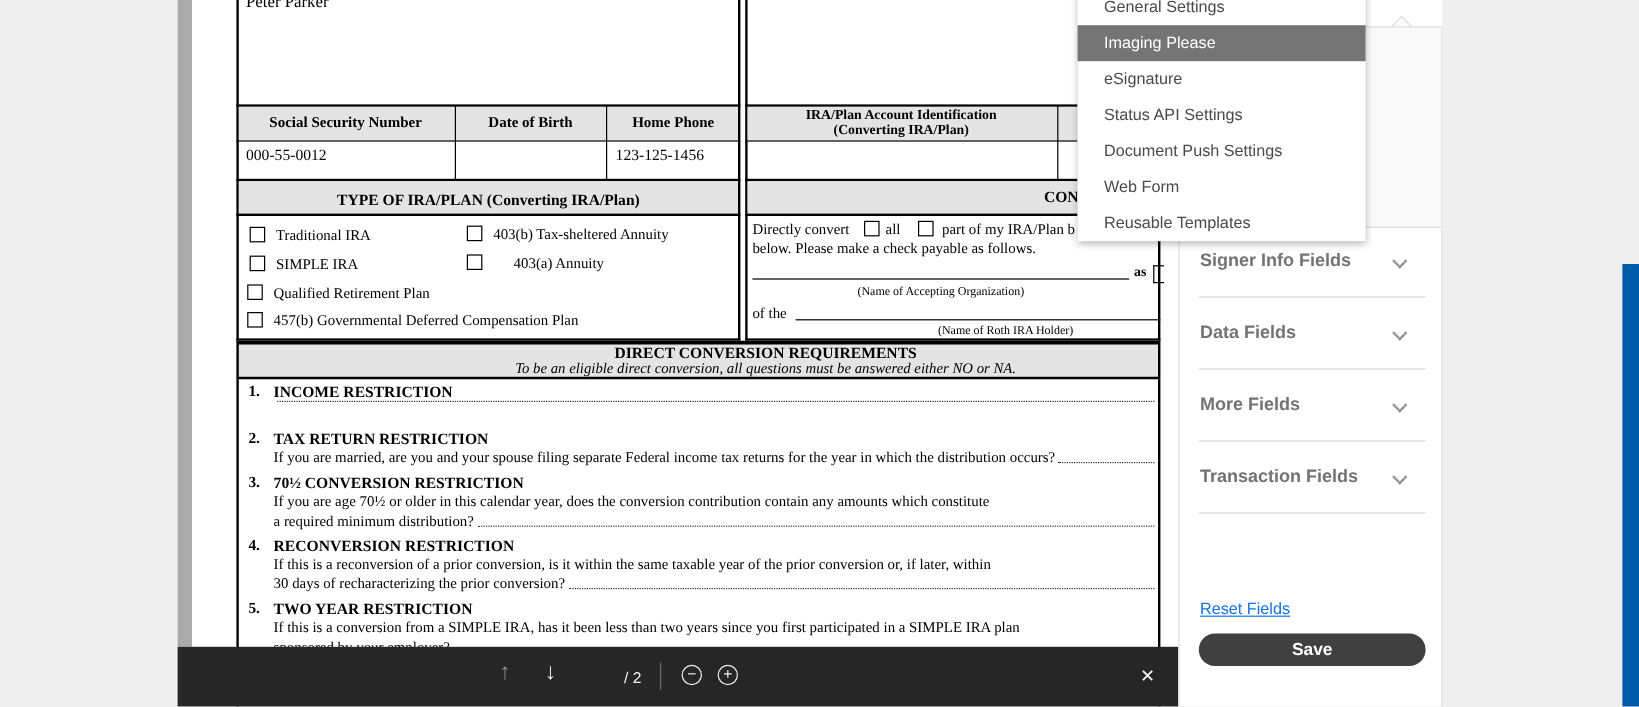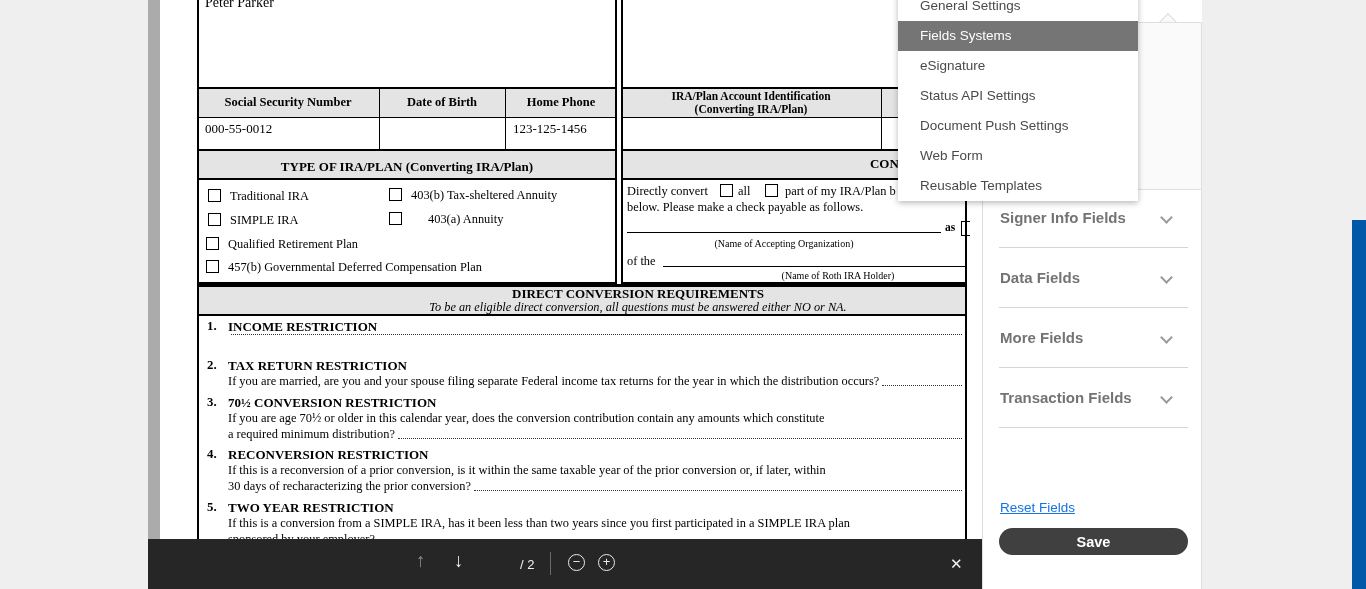--- a/index.html
+++ b/index.html
@@ -214,21 +214,21 @@
       <div class="fsec-label" style="top:199px;">Transaction Fields</div>
       <div class="chev" style="top:203px;"></div>
     </div>
     <div class="fdivider" style="top:237px;"></div>
     <a id="reset-link">Reset Fields</a>
     <button id="save-btn">Save</button>
   </div>
 
   <div id="settings-menu">
     <div class="mitem">General Settings</div>
-    <div class="mitem selected">Fields Systems</div>
+    <div class="mitem selected">Imaging Please</div>
     <div class="mitem">eSignature</div>
     <div class="mitem">Status API Settings</div>
     <div class="mitem">Document Push Settings</div>
     <div class="mitem">Web Form</div>
     <div class="mitem">Reusable Templates</div>
   </div>
 
   <div id="blue-strip"></div>
 
 </div>

